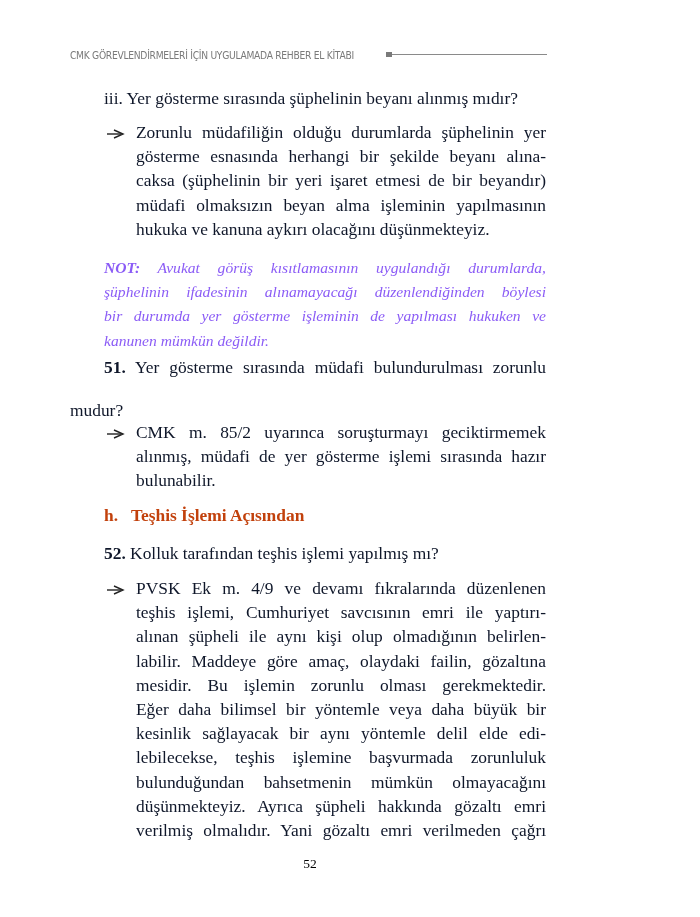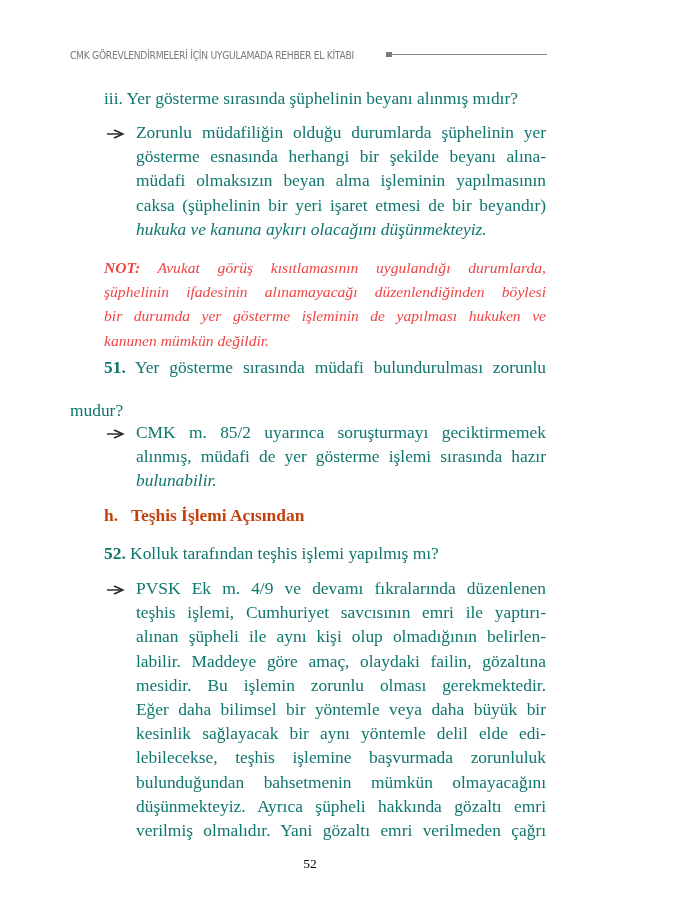--- a/index.html
+++ b/index.html
@@ -17,41 +17,41 @@
       width: 300px;
     }
     .running-header .square {
       position: absolute; left: 316px; top: 6px; width: 6px; height: 5px; background: #7a7a7a;
     }
     .running-header .rule {
       position: absolute; left: 322px; top: 8px; width: 155px; height: 1px; background: #8a8a8a;
     }
 
     .text {
-      font-family: "Liberation Serif", serif; font-size: 17.4px; color: #0f766e;
+      font-family: "Liberation Serif", serif; font-size: 17.4px; color: #0f172a;
     }
     .line { position: absolute; white-space: nowrap; }
     .justify { text-align: justify; text-align-last: justify; }
 
     .q-line { left: 104px; top: 88px; width: 442px; }
 
     .bullet {
       position: absolute; width: 22px; height: 12px;
     }
     .bullet svg { display: block; }
 
     .para { position: absolute; left: 136px; width: 410px; line-height: 24.2px; }
     .para .row { display: block; height: 24.2px; white-space: nowrap; }
     .para .row.j { text-align: justify; text-align-last: justify; }
-    .para .row.l { text-align: left; text-align-last: left; font-style: italic; }
+    .para .row.l { text-align: left; text-align-last: left; }
 
     .note {
       position: absolute; left: 104px; top: 256px; width: 442px;
       font-family: "Liberation Serif", serif; font-style: italic; font-size: 15.6px; line-height: 24.2px;
-      color: #ef4444;
+      color: #8b5cf6;
     }
     .note .row { display: block; height: 24.2px; white-space: nowrap; text-align: justify; text-align-last: justify; }
     .note .row.l { text-align-last: left; }
     .note b { font-weight: bold; }
 
     .q51-a { left: 104px; top: 357px; width: 442px; }
     .q51-b { left: 70px; top: 400px; text-align: center; }
 
     .sec-h { position: absolute; left: 104px; top: 505px; font-family: "Liberation Serif", serif; font-weight: bold; font-size: 17.4px; color: #c2410c; white-space: nowrap; }
     .sec-h .letter { display: inline-block; width: 27px; }
@@ -83,22 +83,22 @@
 
   <span class="bullet" style="left:106px; top:128px;">
     <svg width="20" height="12" viewBox="0 0 20 12">
         <path d="M1 6 H15" stroke="#222" stroke-width="1.4"></path>
         <path d="M8 2 L17 6 L8 10" fill="none" stroke="#222" stroke-width="1.4"></path>
       </svg>
   </span>
   <div class="para text" style="top:120px;">
     <span class="row j">Zorunlu müdafiliğin olduğu durumlarda şüphelinin yer</span>
     <span class="row j">gösterme esnasında herhangi bir şekilde beyanı alına-</span>
+    <span class="row j">caksa (şüphelinin bir yeri işaret etmesi de bir beyandır)</span>
     <span class="row j">müdafi olmaksızın beyan alma işleminin yapılmasının</span>
-    <span class="row j">caksa (şüphelinin bir yeri işaret etmesi de bir beyandır)</span>
     <span class="row l">hukuka ve kanuna aykırı olacağını düşünmekteyiz.</span>
   </div>
 
   <div class="note">
     <span class="row"><b>NOT:</b> <span>Avukat görüş kısıtlamasının uygulandığı durumlarda,</span></span>
     <span class="row">şüphelinin ifadesinin alınamayacağı düzenlendiğinden böylesi</span>
     <span class="row">bir durumda yer gösterme işleminin de yapılması hukuken ve</span>
     <span class="row l">kanunen mümkün değildir.</span>
   </div>
 

